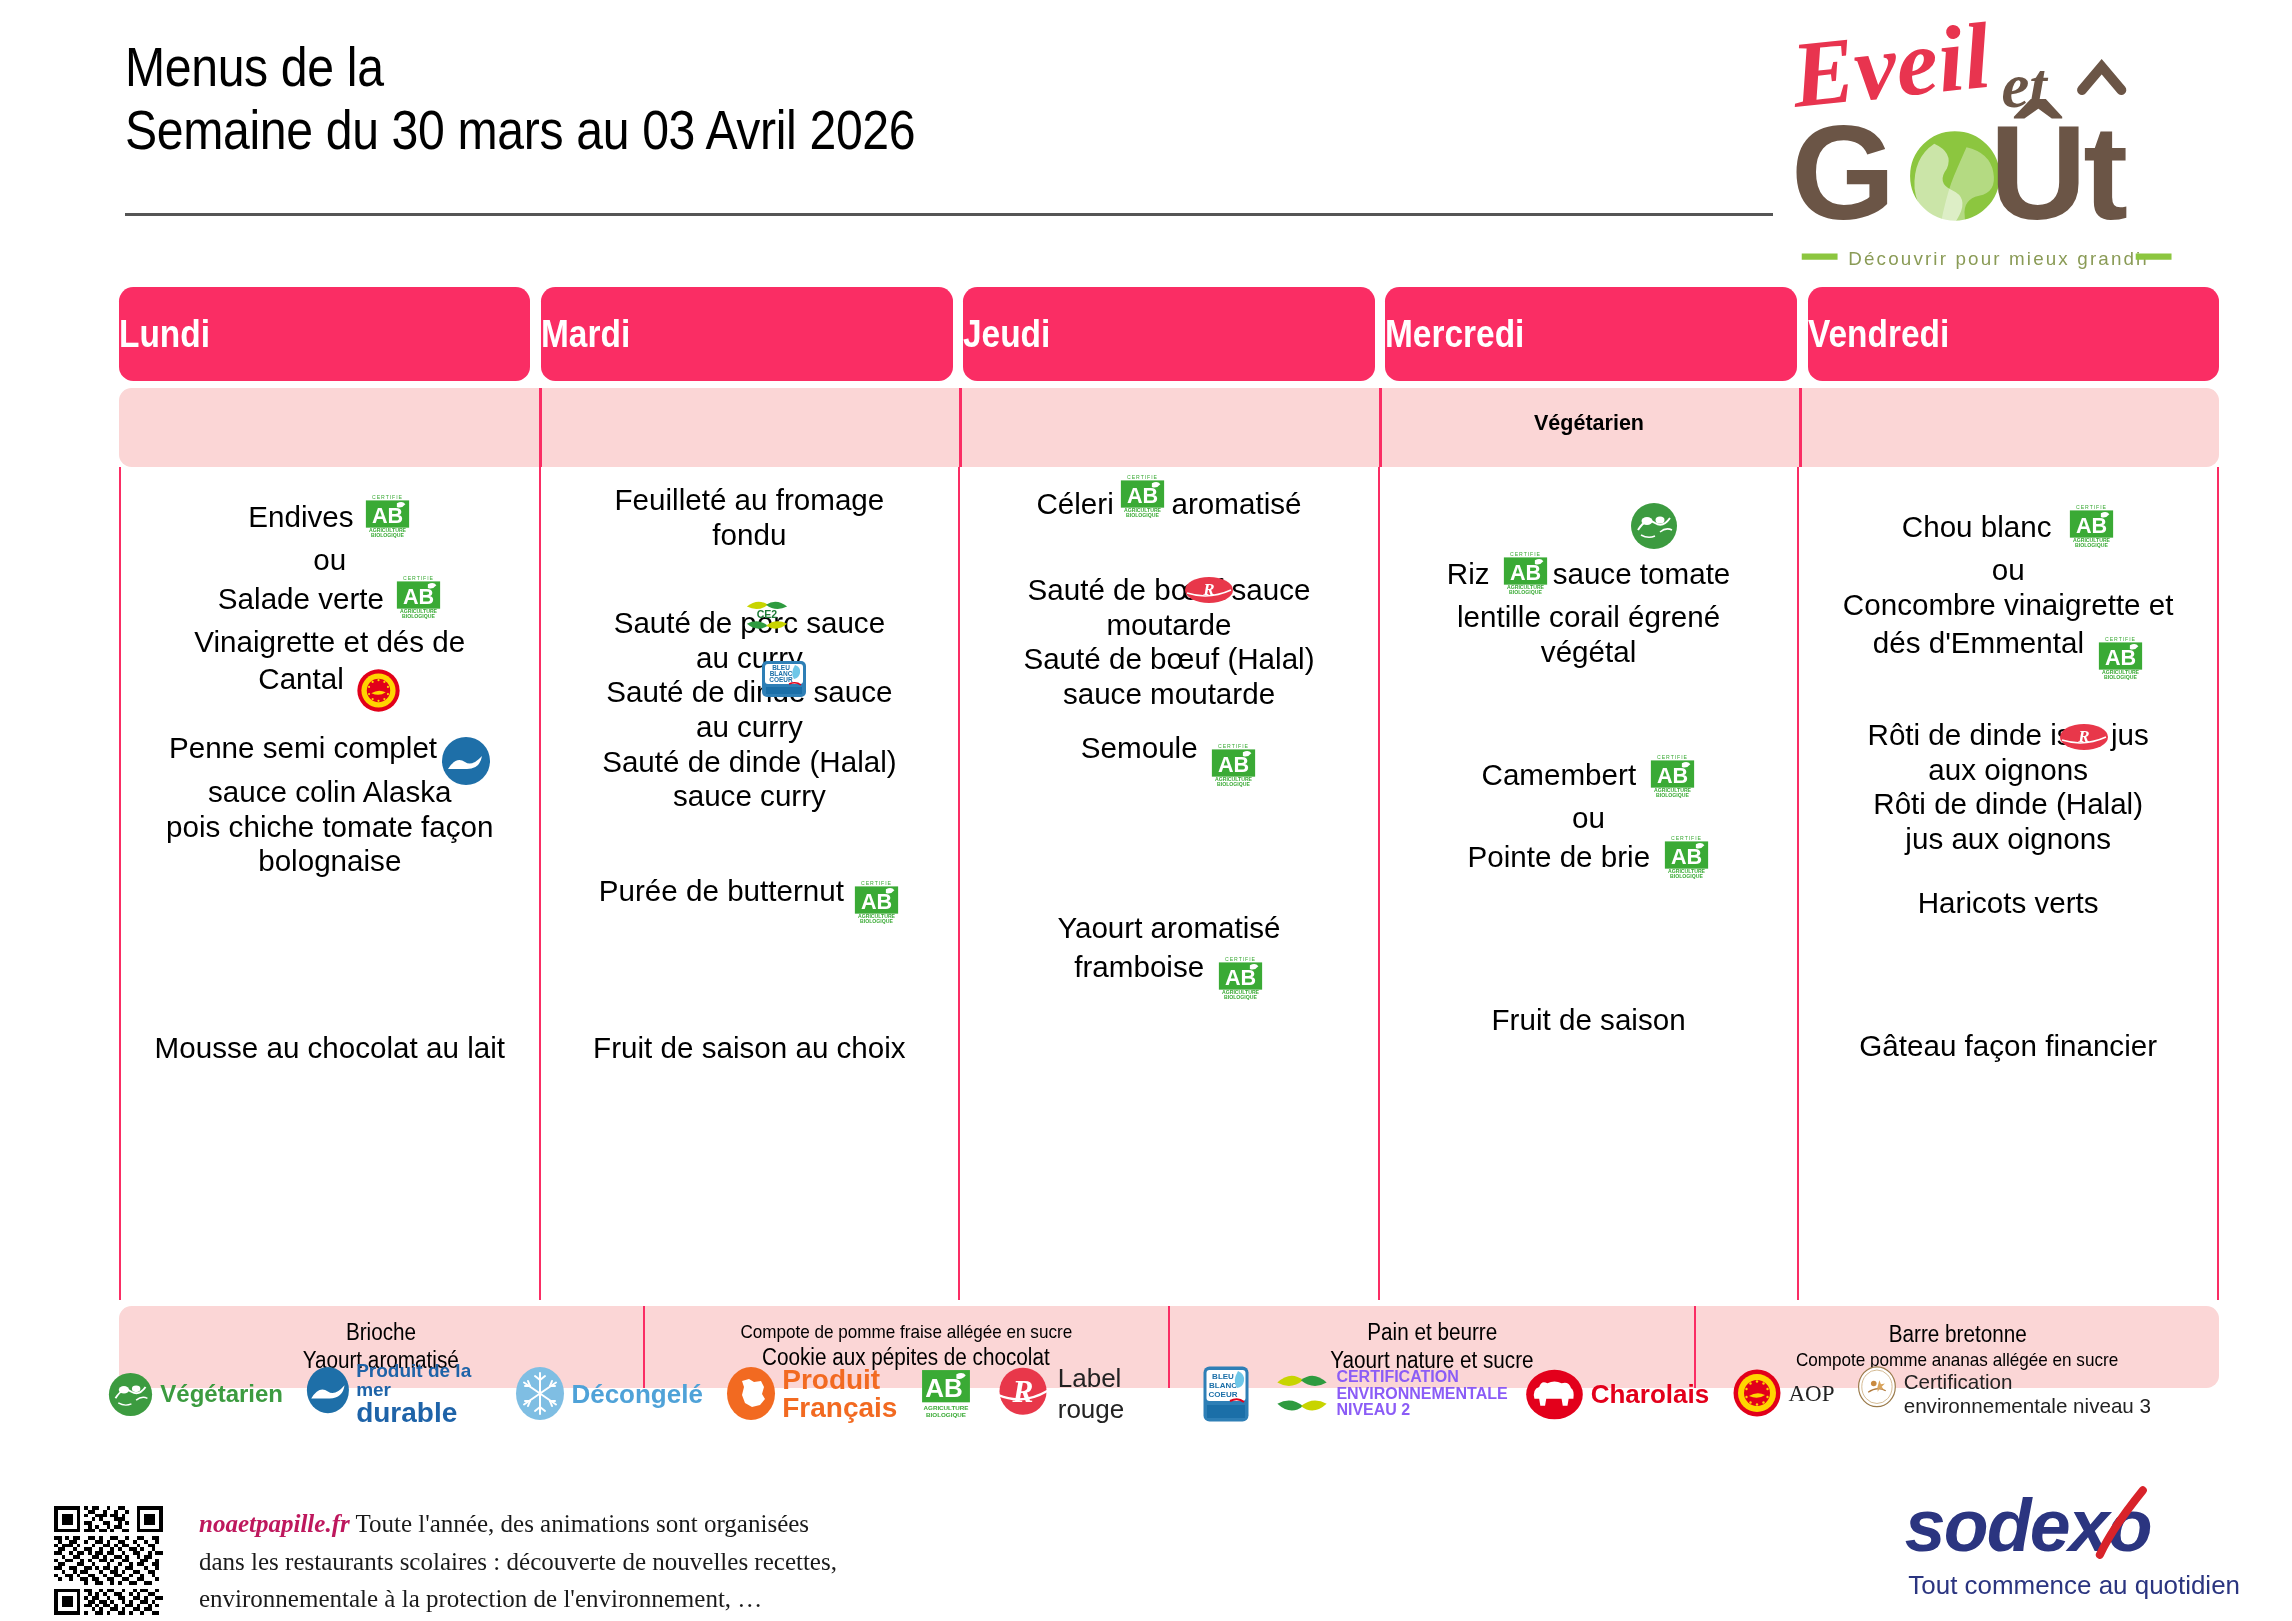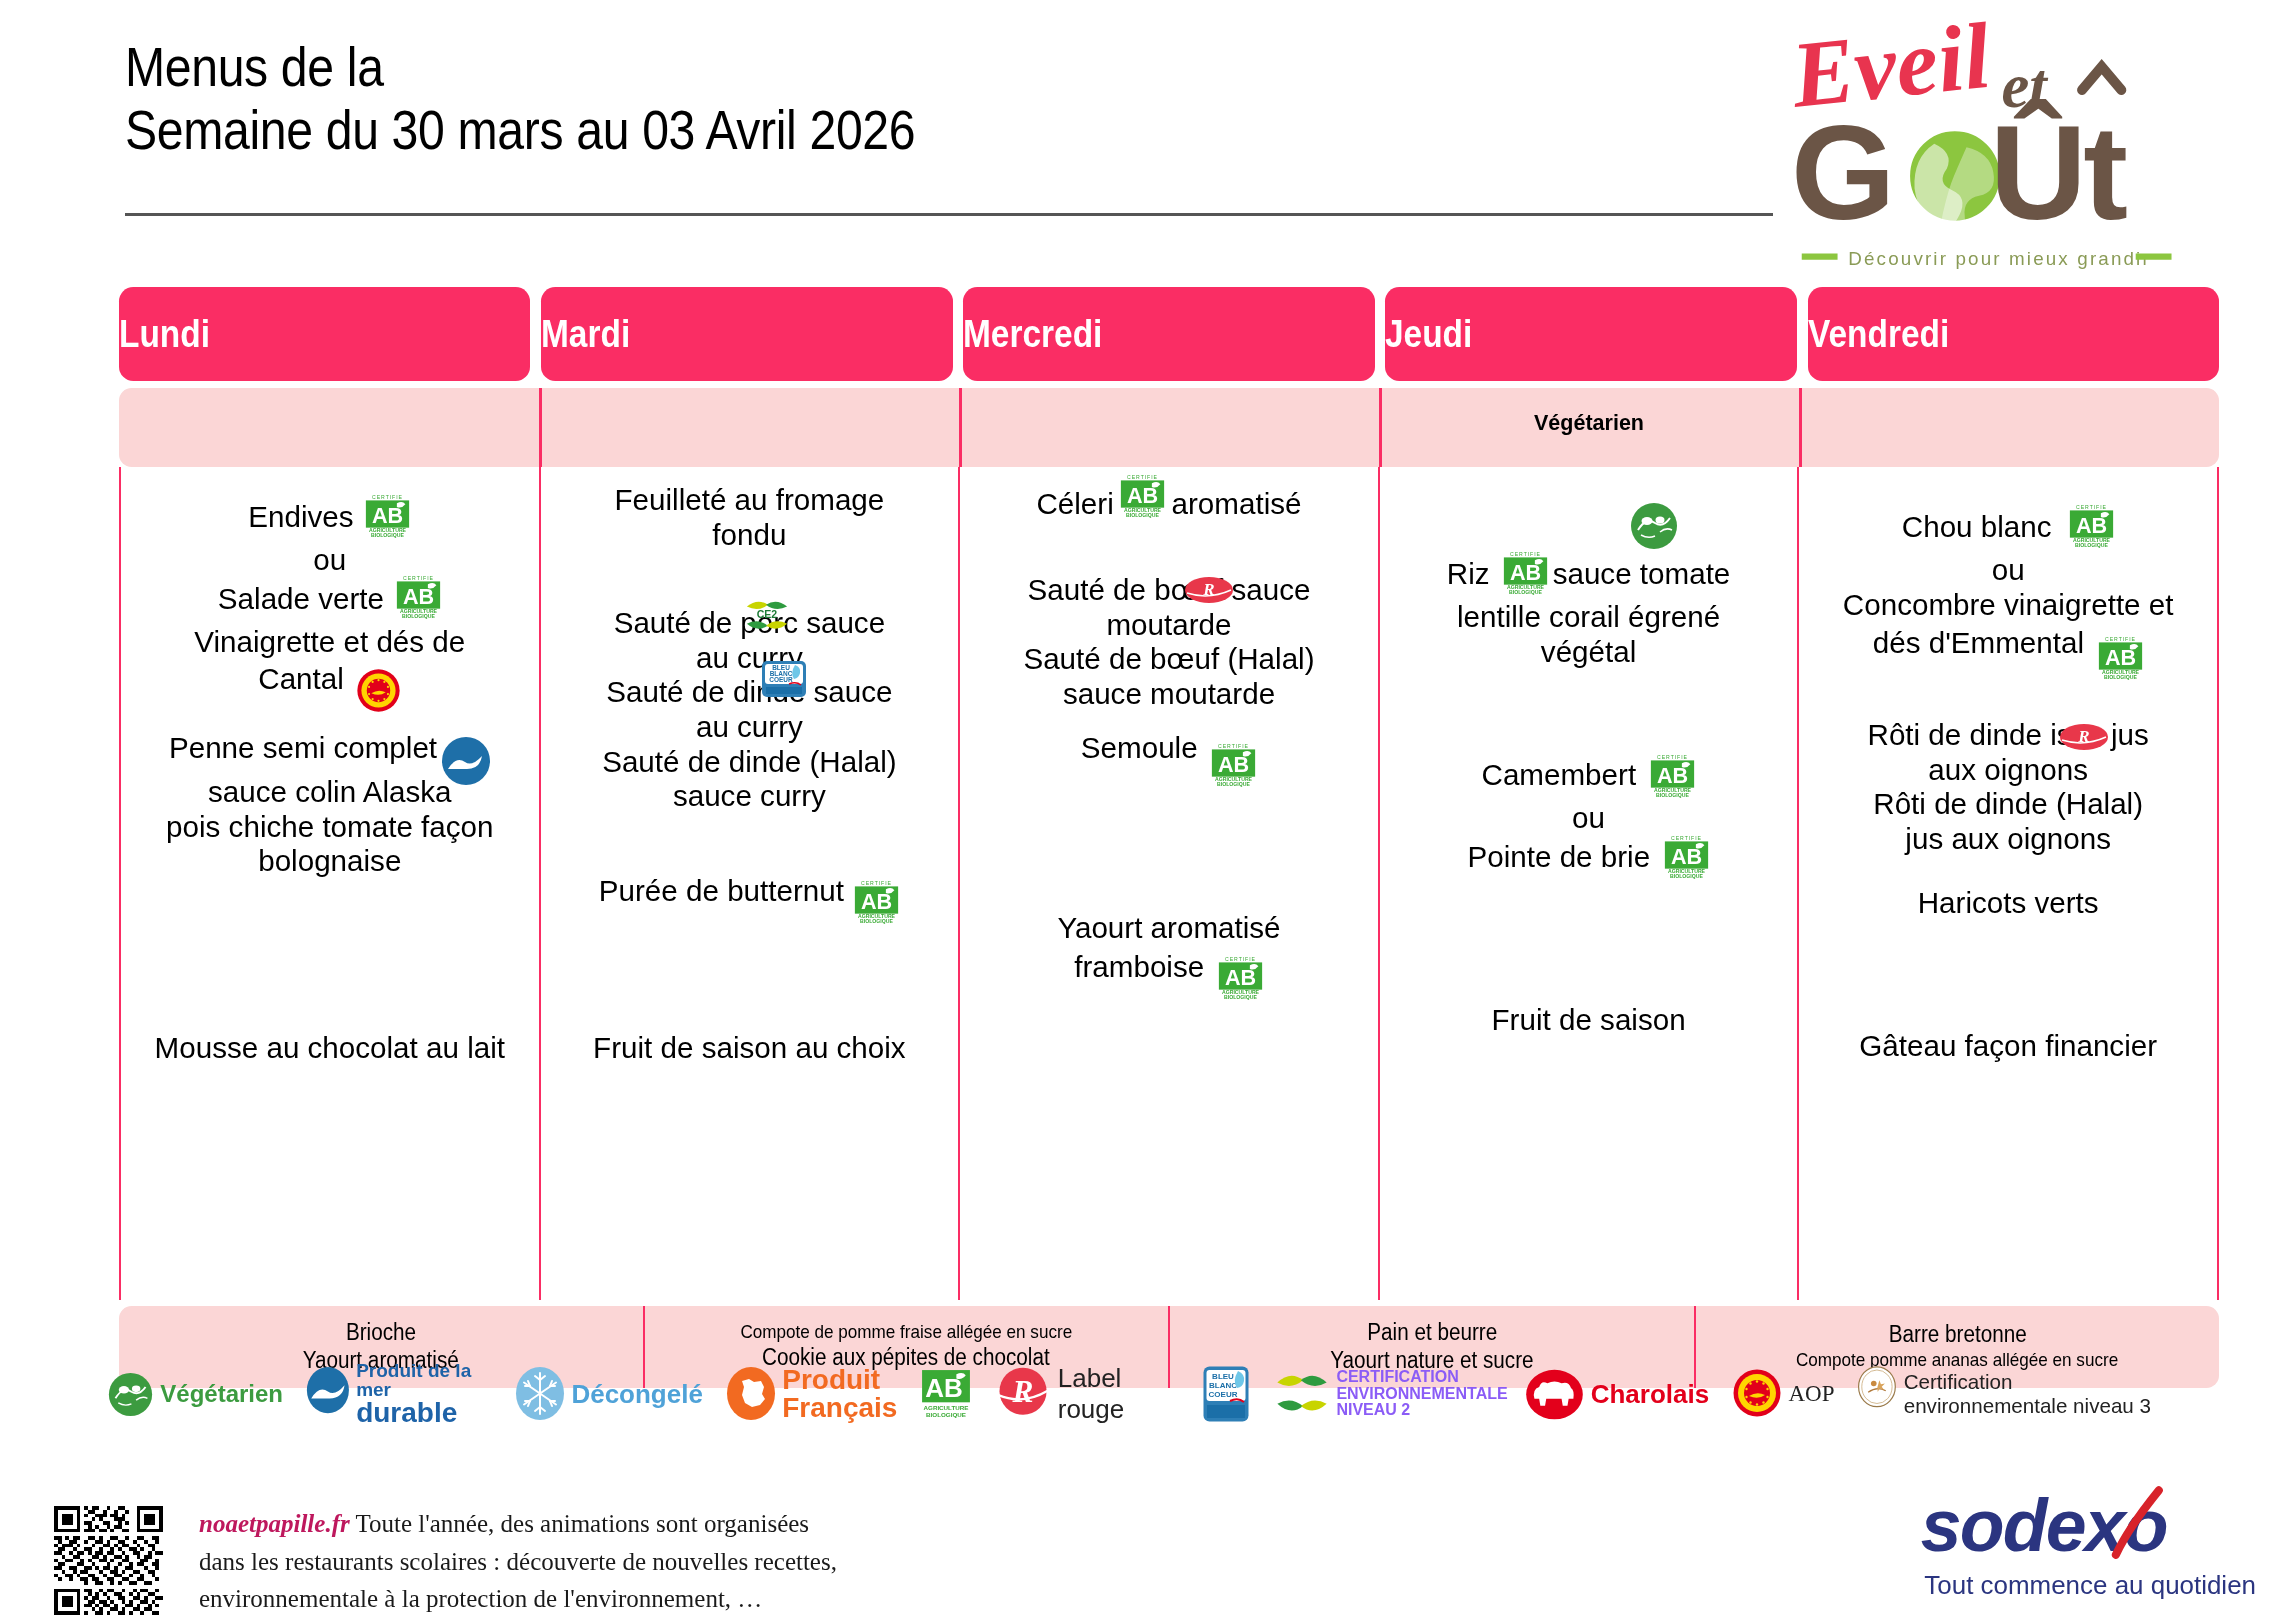--- a/index.html
+++ b/index.html
@@ -116,21 +116,21 @@
   .leg .txt.serif { font-family: "Liberation Serif", serif; font-size: 23px; }
 
   
   .qr { position: absolute; left: 54px; top: 1506px; width: 109px; height: 109px; }
   .foot-text {
     position: absolute; left: 199px; top: 1505px; width: 851px;
     font-family: "Liberation Serif", serif; font-size: 25px; line-height: 1.5; color: #1a1a1a;
   }
   .foot-text .site { color: #be185d; font-style: italic; font-weight: 700; }
 
-  .sodexo { position: absolute; left: 1903px; top: 1485px; width: 349px; height: 125px; margin-left: 16px; }
+  .sodexo { position: absolute; left: 1903px; top: 1485px; width: 349px; height: 125px; }
 </style>
 </head>
 <body>
 
 <div class="page">
 
   <div class="title-block">
     <div class="title-line">Menus de la</div>
     <div class="title-line">Semaine du 30 mars au 03 Avril 2026</div>
   </div>
@@ -156,24 +156,24 @@
   <div class="grid">
 
     <div class="day-head-row">
       <div class="day-head">
           <span>Lundi</span>
         </div>
       <div class="day-head">
           <span>Mardi</span>
         </div>
       <div class="day-head">
+          <span>Jeudi</span>
+        </div>
+      <div class="day-head">
           <span>Mercredi</span>
-        </div>
-      <div class="day-head">
-          <span>Jeudi</span>
         </div>
       <div class="day-head">
           <span>Vendredi</span>
         </div>
     </div>
 
     <div class="veg-band">
       <div class="vdiv" style="left:420px"></div>
       <div class="vdiv" style="left:840px"></div>
       <div class="vdiv" style="left:1260px"></div>

